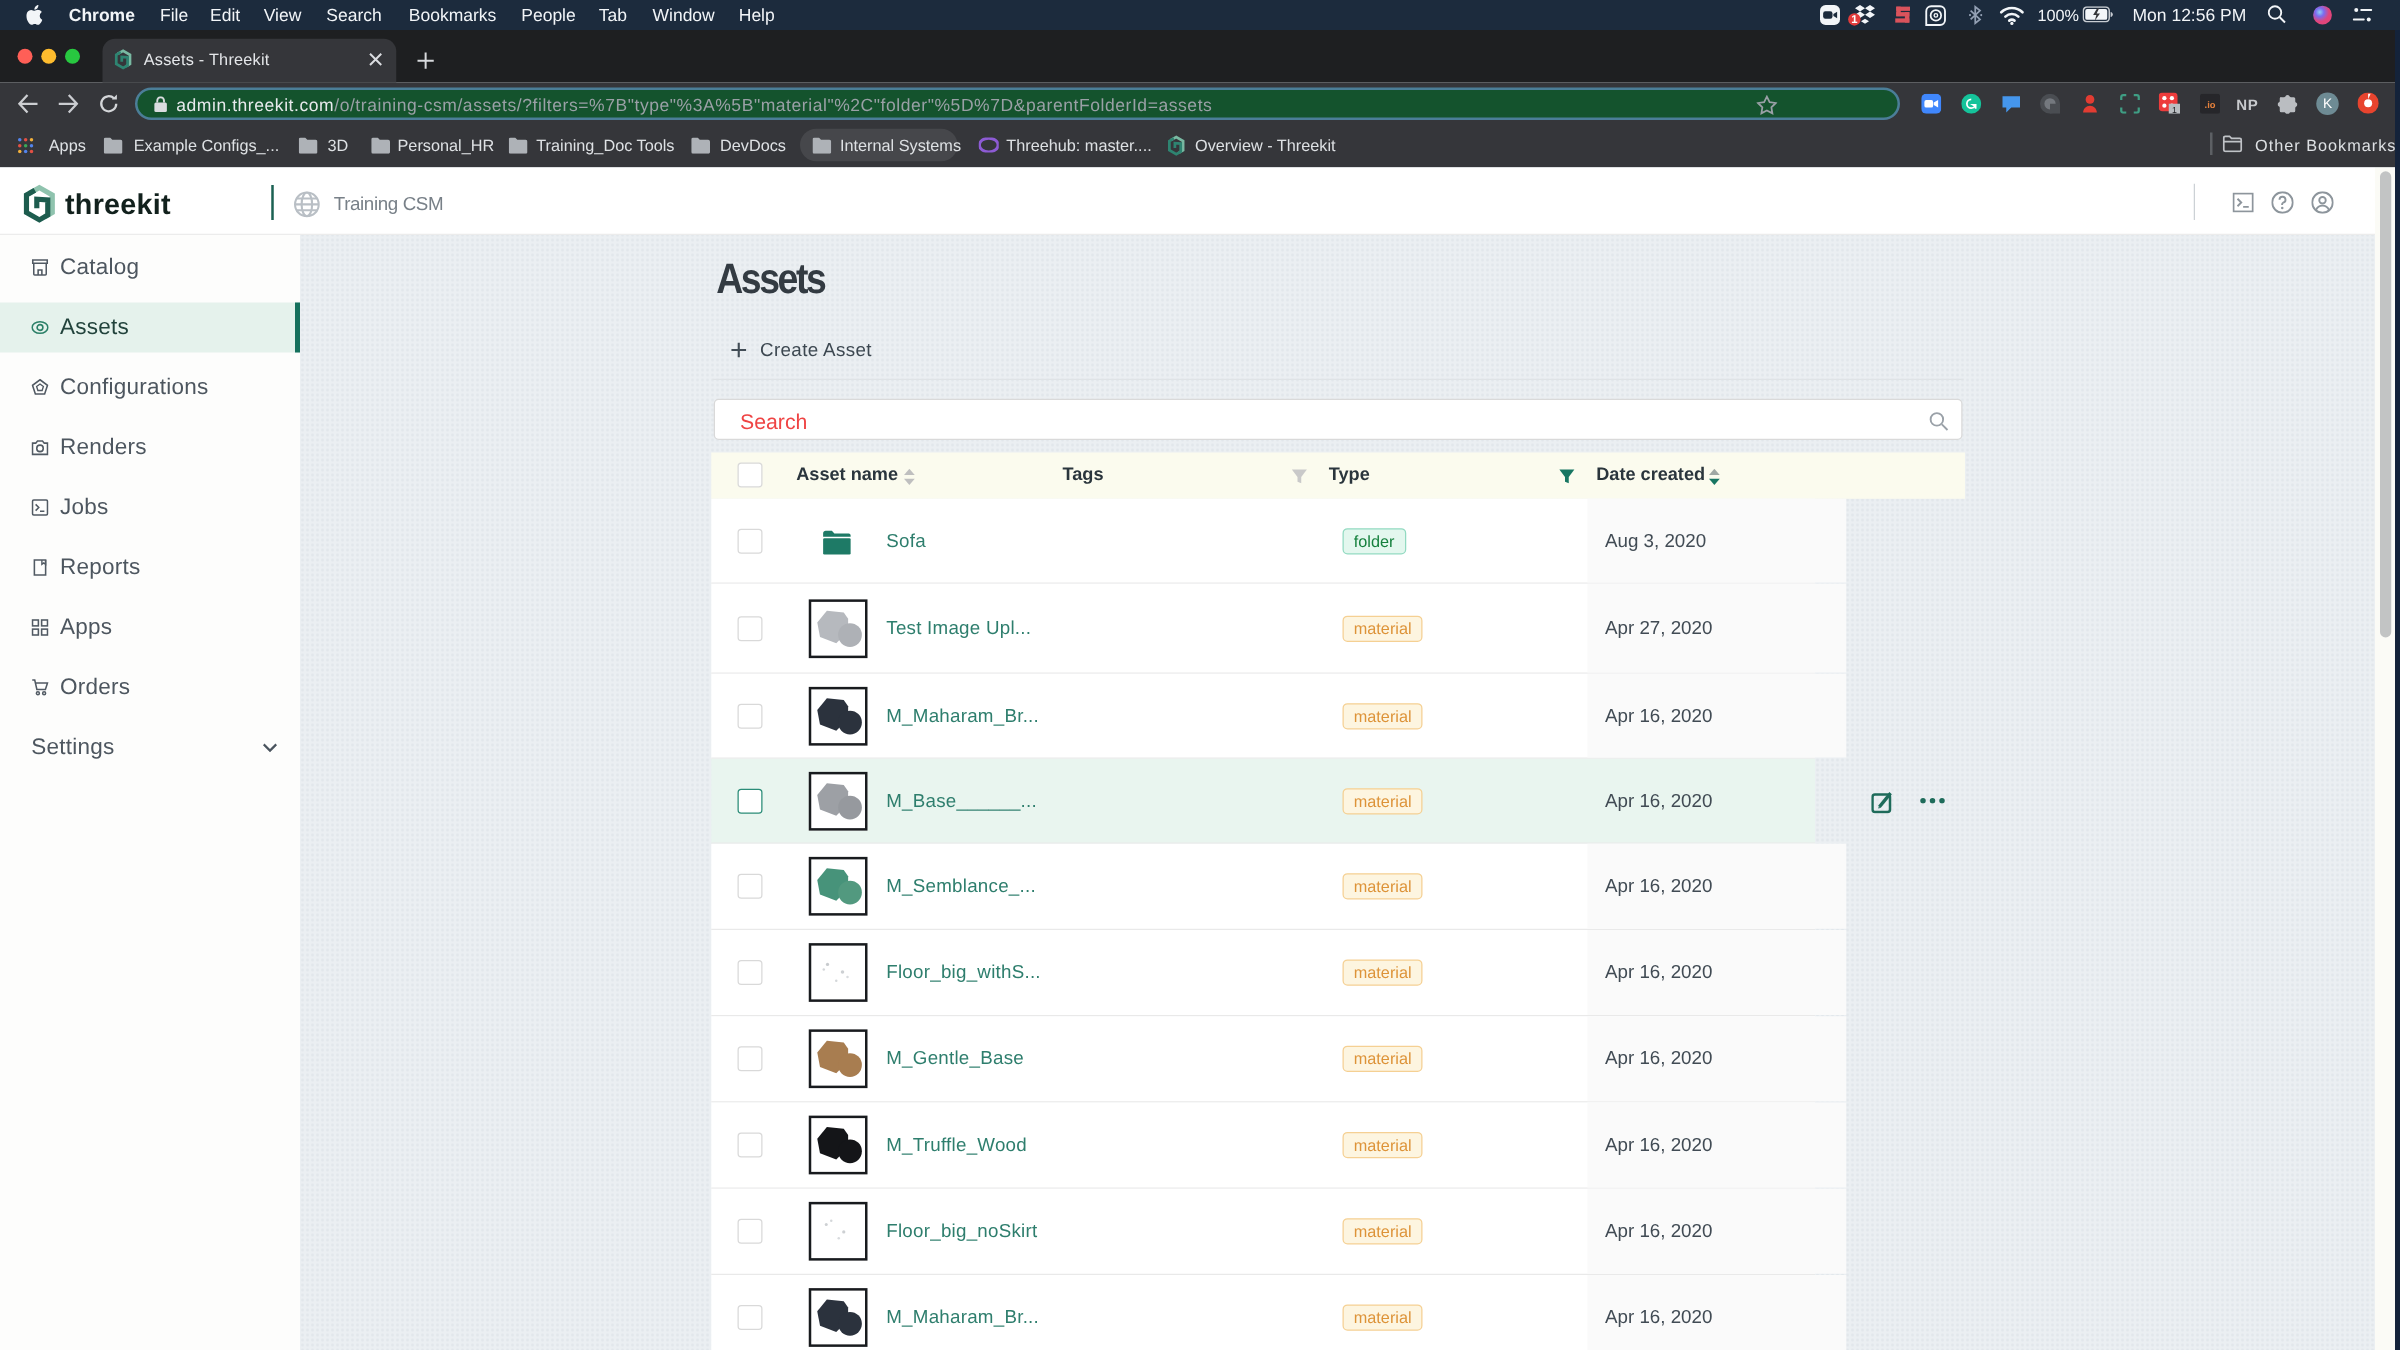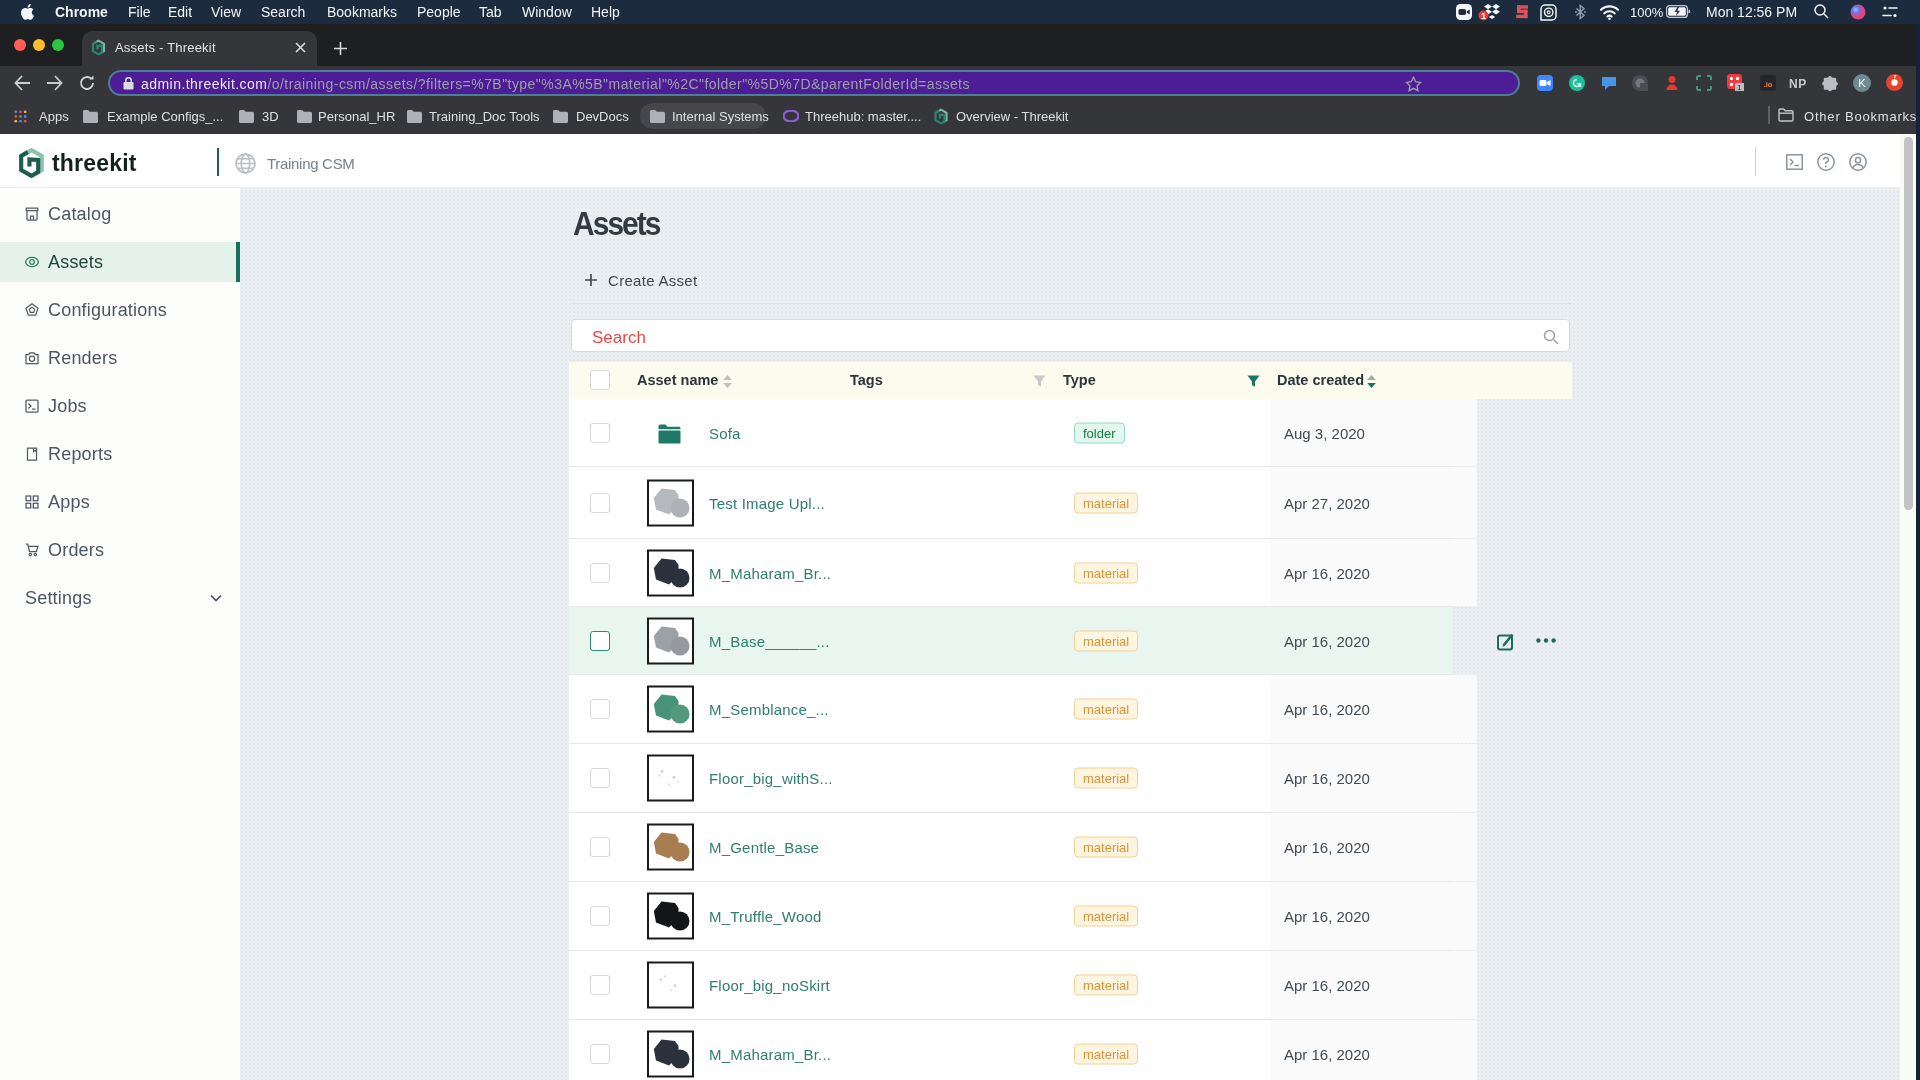--- a/index.html
+++ b/index.html
@@ -12,21 +12,21 @@
 #menubar .mi { position:absolute; top:4px; white-space:nowrap; }
 
 
 #tabbar { position:absolute; left:0; top:24px; width:1920px; height:42px; background:#1e1f21; }
 .tl { position:absolute; top:15px; width:12px; height:12px; border-radius:50%; }
 #tab { position:absolute; left:82px; top:7px; width:235px; height:35px; background:#35363a; border-radius:10px 10px 0 0; }
 #tabplus { position:absolute; left:333px; top:17px; width:15px; height:15px; color:#d8dadd; }
 
 
 #toolbar { position:absolute; left:0; top:66px; width:1920px; height:34px; background:#35363a; }
-#urlbar { position:absolute; left:108px; top:4px; width:1412px; height:26px; background:#4c1d95; border:2px solid #4b7e98; border-radius:14px; }
+#urlbar { position:absolute; left:108px; top:4px; width:1412px; height:26px; background:#14532d; border:2px solid #4b7e98; border-radius:14px; }
 
 
 #bookmarks { position:absolute; left:0; top:100px; width:1920px; height:34px; background:#35363a; color:#dee1e4; font-size:13px; }
 .bm { position:absolute; top:9px; white-space:nowrap; }
 .bmf { top:10px; }
 
 
 #page { position:absolute; left:0; top:134px; width:1916px; height:946px; background:#ebeff2; background-image:radial-gradient(#e2e7eb 1px, rgba(0,0,0,0) 1.2px); background-size:4px 4px; }
 #edge { position:absolute; left:1916px; top:24px; width:4px; height:1056px; background:#14233a; }
 #scrolltrack { position:absolute; left:1900px; top:134px; width:16px; height:946px; background:#fbfbf6; }

